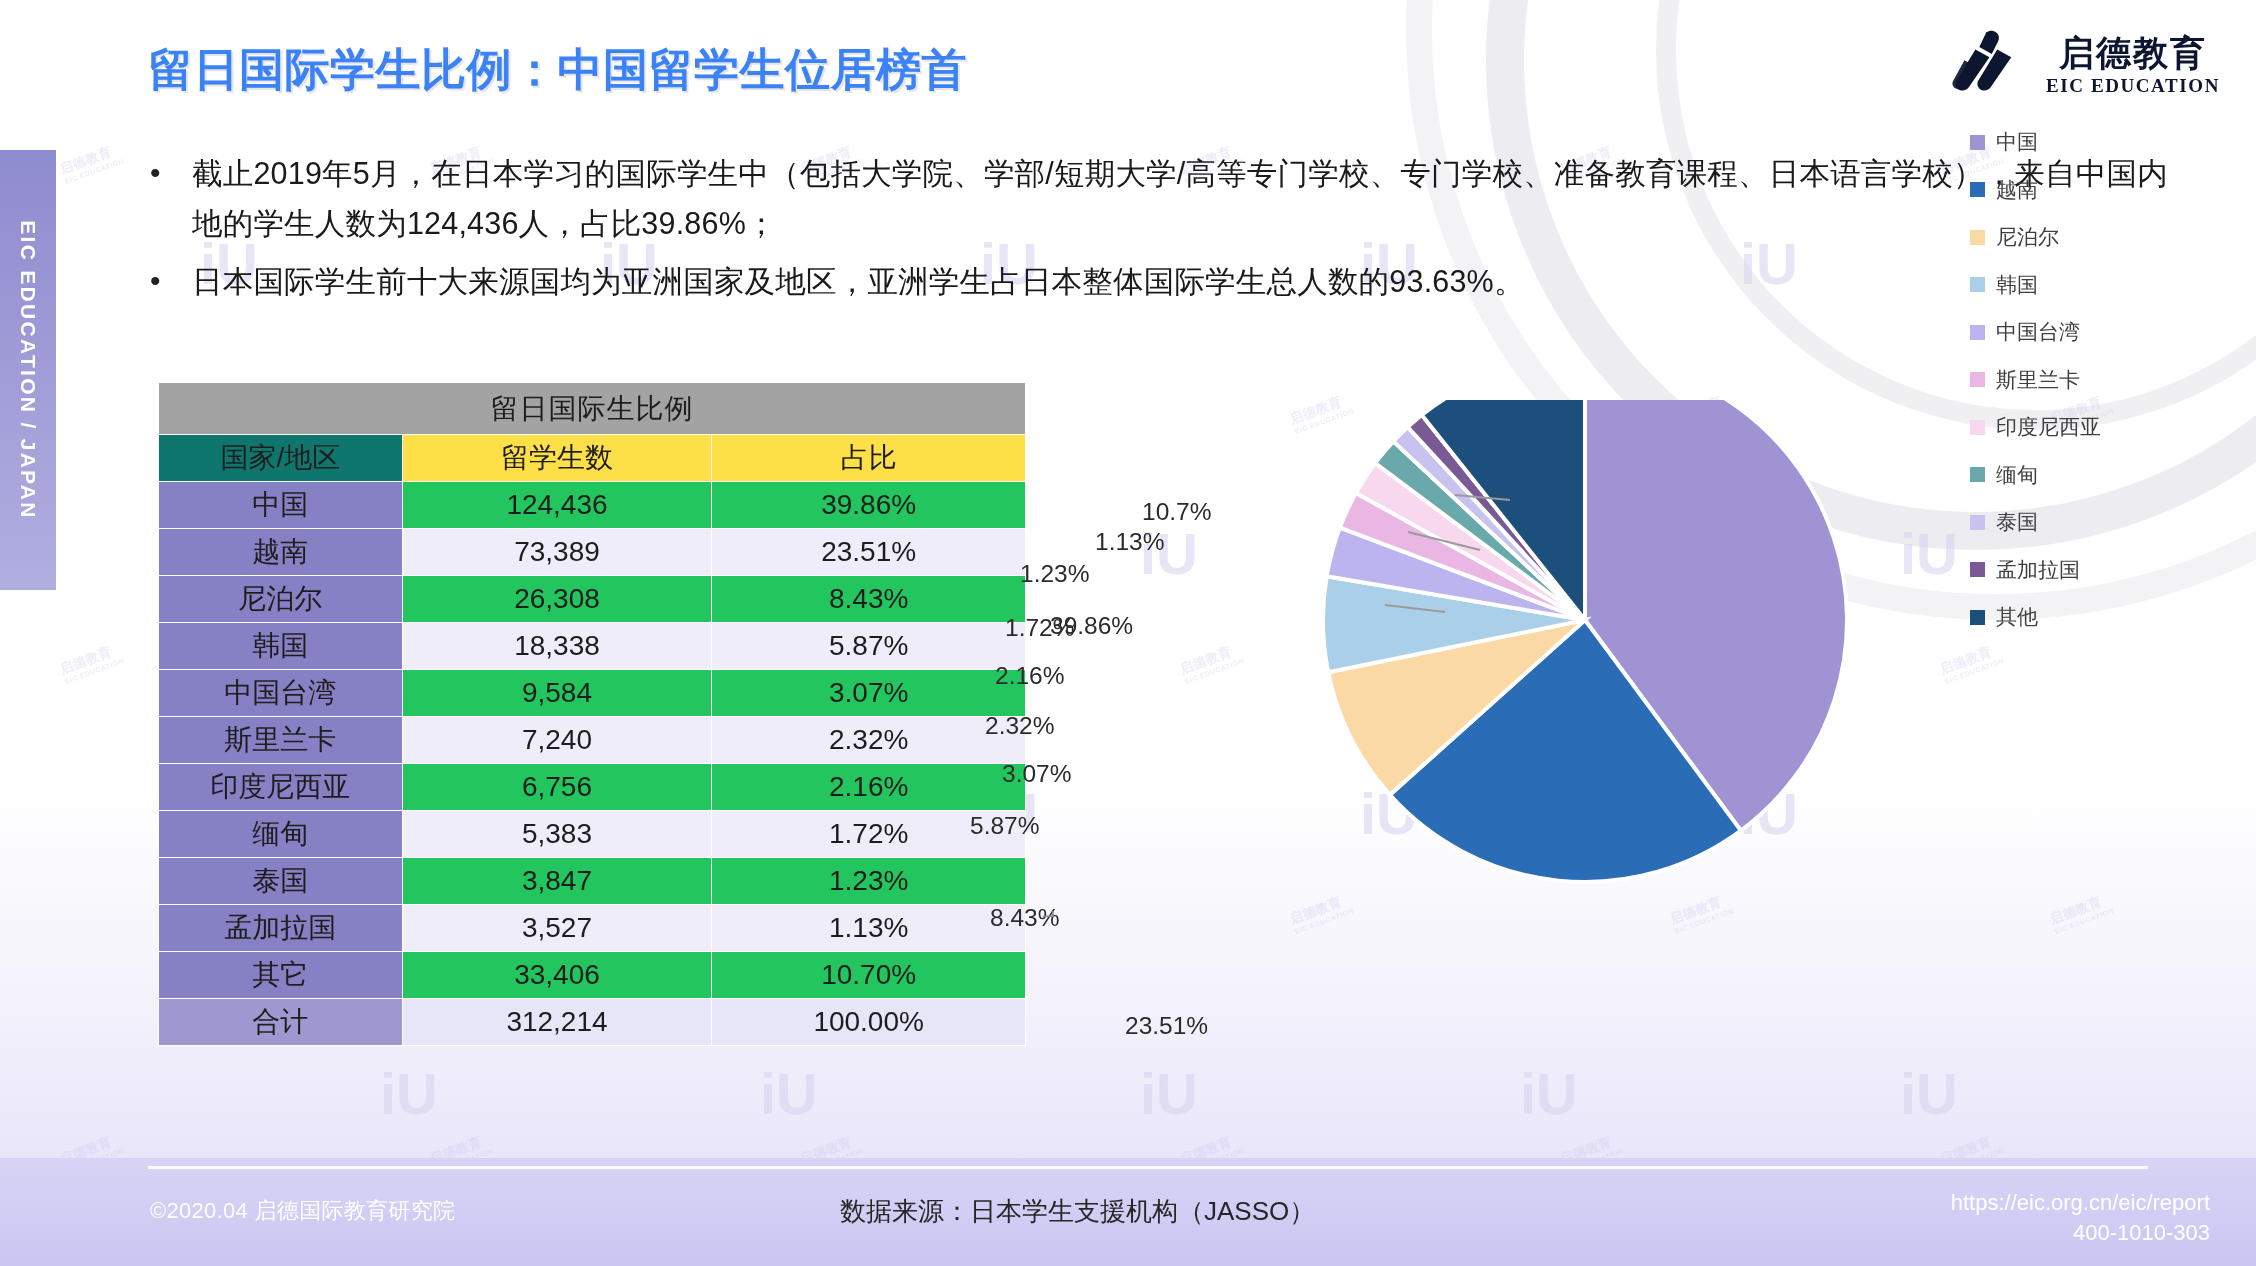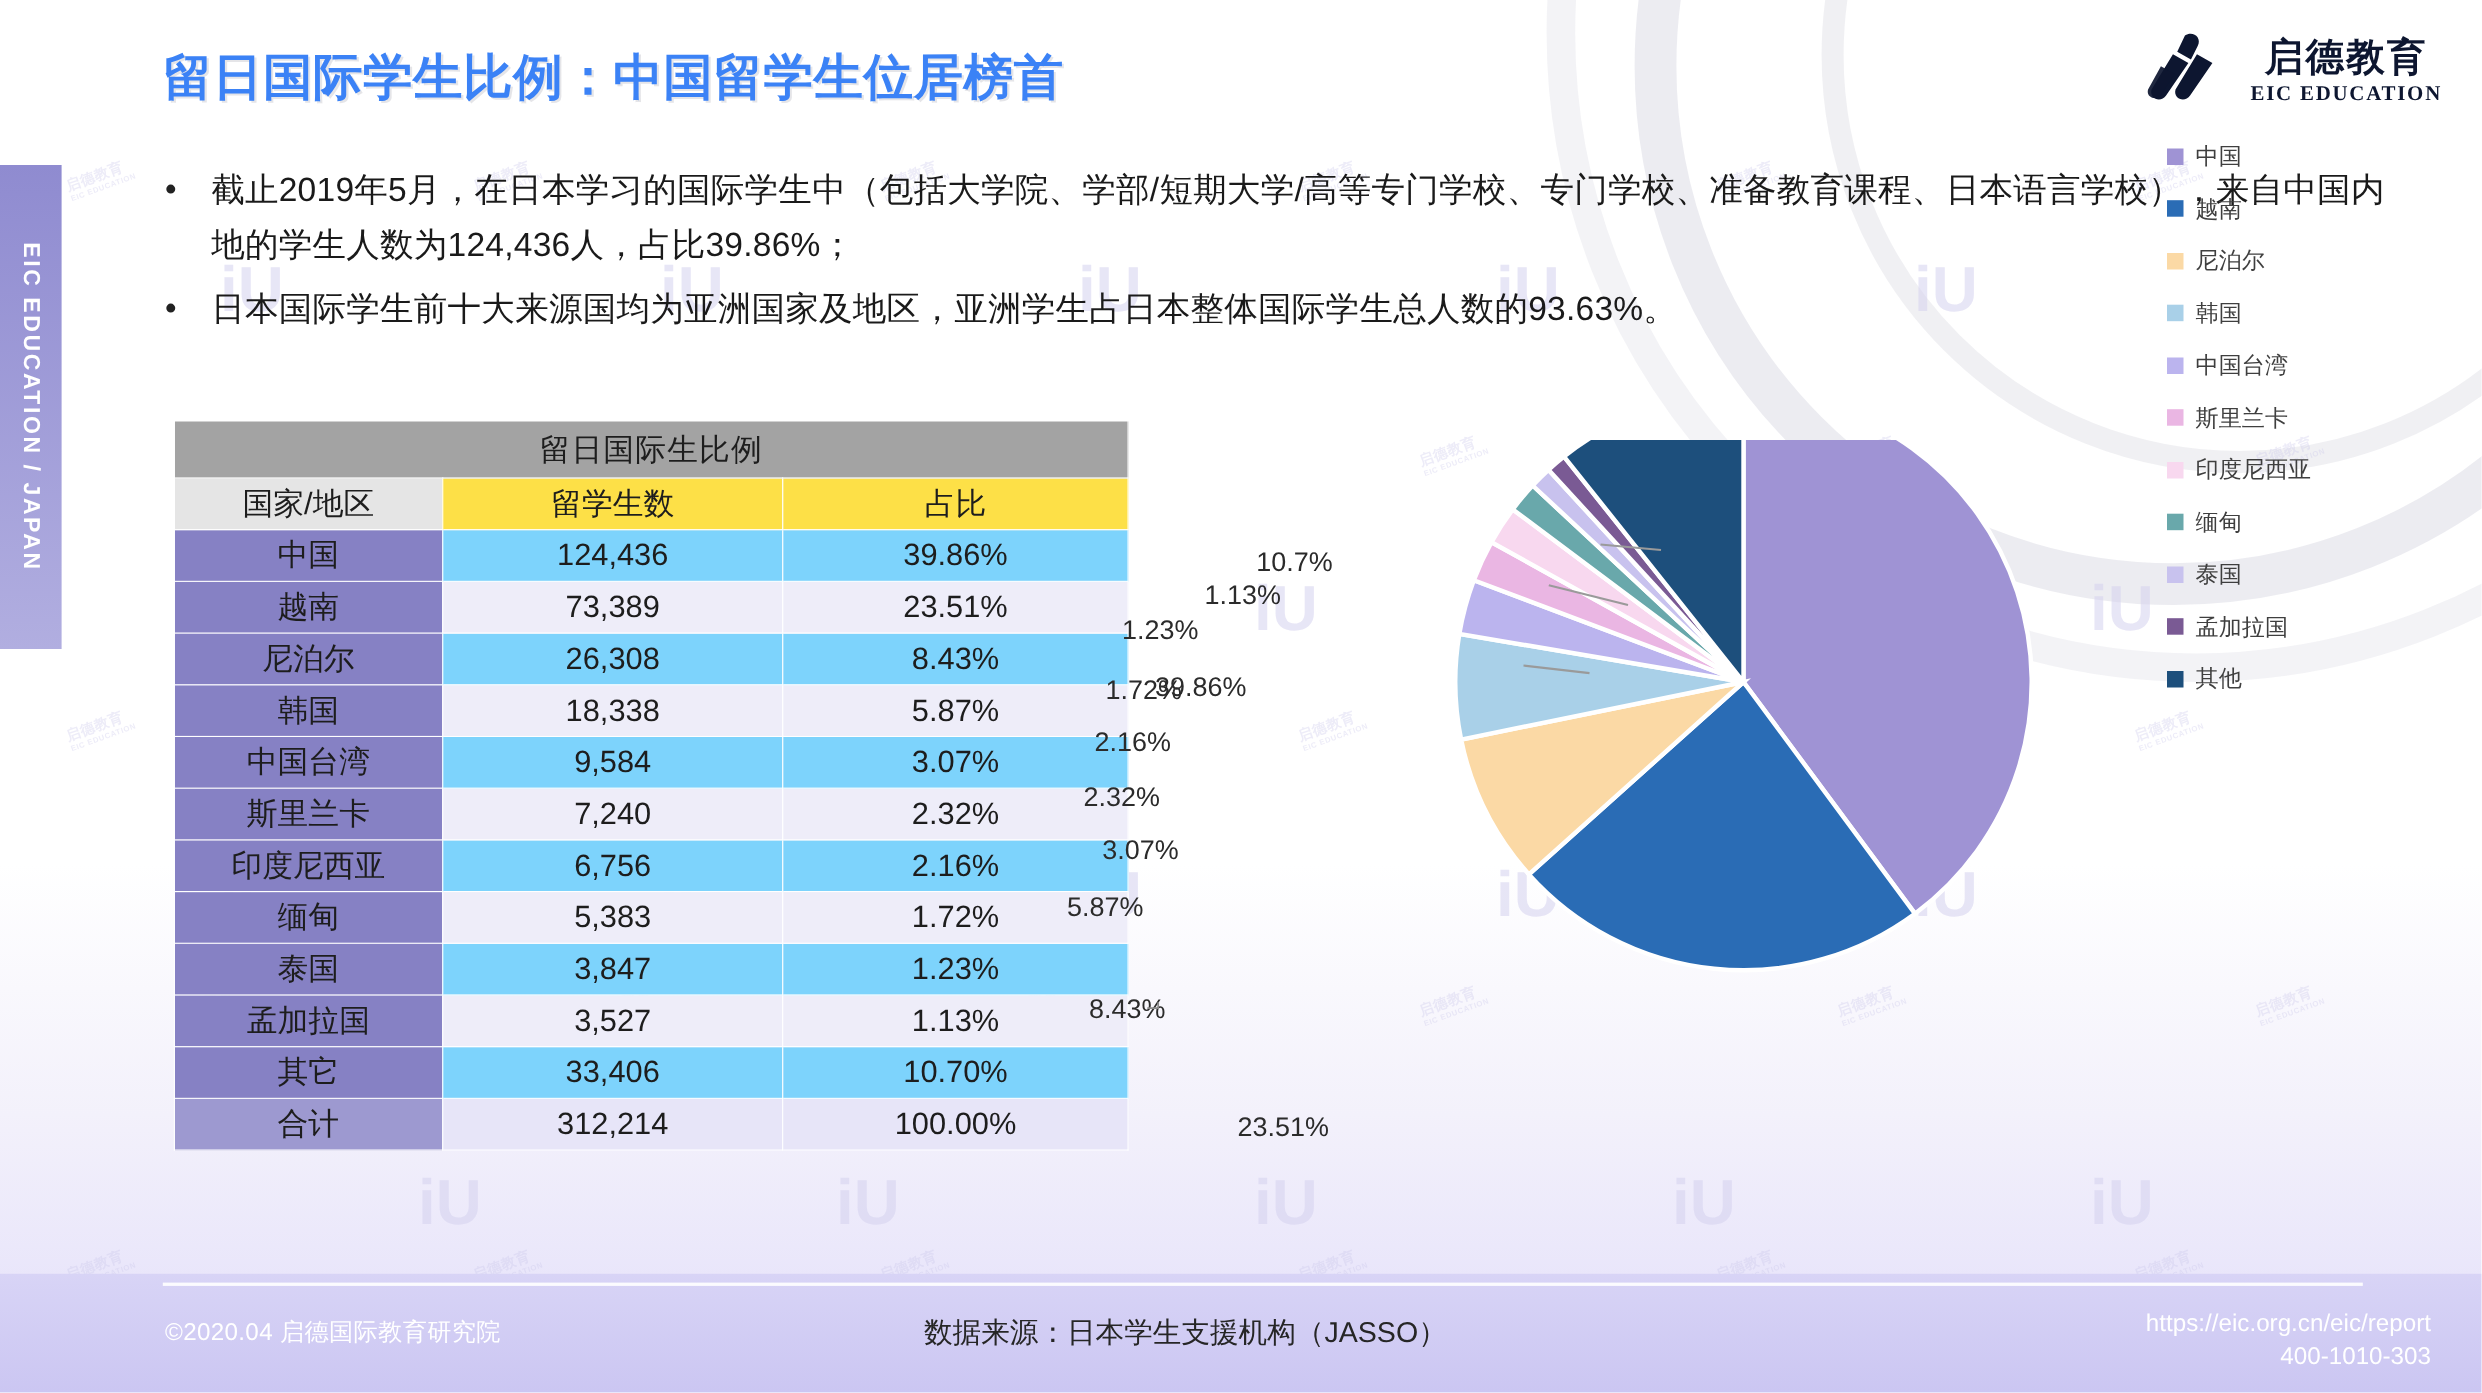--- a/index.html
+++ b/index.html
@@ -108,26 +108,26 @@
     height: 47px;
     font-size: 28px;
     text-align: center;
     color: #1d1d1d;
     font-weight: 400;
   }
   .tbl-title {
     background: #a3a3a3; color: #fff; font-weight: 700; font-size: 30px;
     letter-spacing: 1px; height: 52px !important;
   }
-  .hdr-country { background: #e5e5e5; color:#fff; width: 244px; margin-top: 15px; }
+  .hdr-country { background: #0f766e; color:#fff; width: 244px; margin-top: 15px; }
   .hdr-num, .hdr-pct { background: #fde047; color:#1d1d1d; }
   .hdr-num { width: 310px; }
   .hdr-pct { width: 314px; }
   td.c-name { background: #8681c4; color: #ffffff; }
-  td.c-val { background: #7dd3fc; }
+  td.c-val { background: #22c55e; }
   tr.alt td.c-val { background: #eeedf9; }
   tr.total td.c-name { background: #9d99d0; }
   tr.total td.c-val { background: #e7e5f8; }
 
   
   .chart-zone { position: absolute; left: 1040px; top: 400px; width: 1180px; height: 730px; z-index: 6; }
   .pie-svg { position: absolute; left: 0; top: 0; }
 
   .legend {
     position: absolute; right: 36px; top: 128px;

